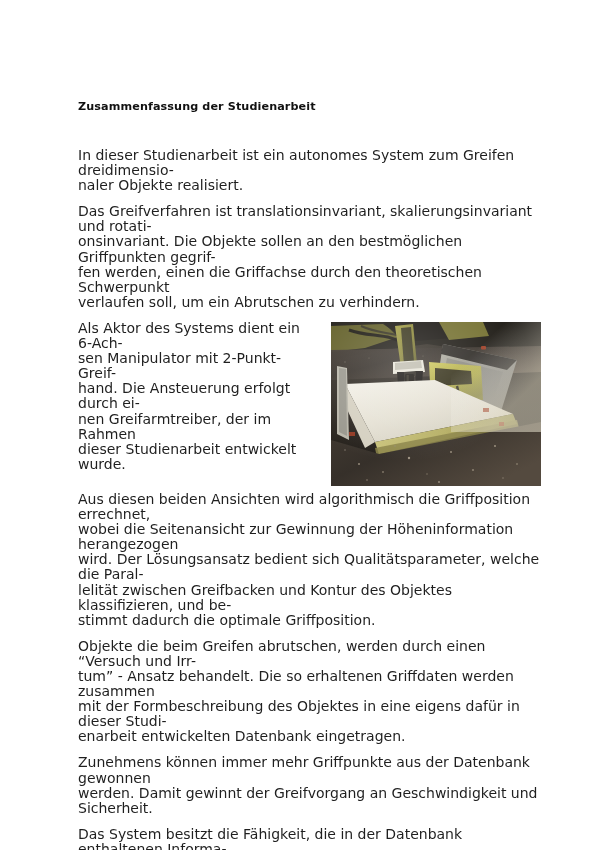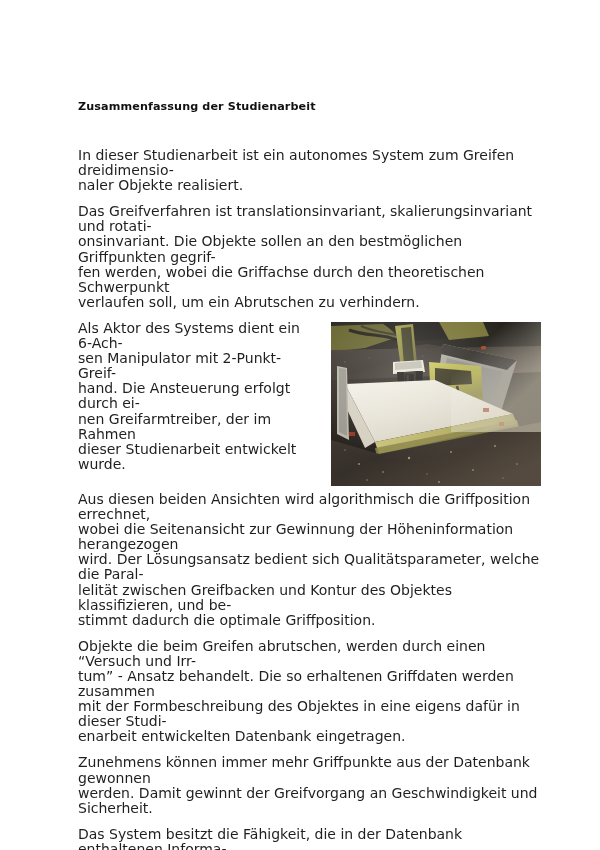--- a/index.html
+++ b/index.html
@@ -105,21 +105,21 @@
   <div class="content">
 
     <h1 class="doc-title">Zusammenfassung der Studienarbeit</h1>
 
     <div class="body-block">
 
       <p class="para">In dieser Studienarbeit ist ein autonomes System zum Greifen dreidimensio-
 naler Objekte realisiert.</p>
       <p class="para">Das Greifverfahren ist translationsinvariant, skalierungsinvariant und rotati-
 onsinvariant. Die Objekte sollen an den bestmöglichen Griffpunkten gegrif-
-fen werden, wobei die Griffachse durch den theoretischen Schwerpunkt
+fen werden, einen die Griffachse durch den theoretischen Schwerpunkt
 verlaufen soll, um ein Abrutschen zu verhindern.</p>
 
       <div class="float-wrap">
 
         <figure class="photo-figure">
           <svg class="photo-canvas" viewBox="0 0 210 164" preserveAspectRatio="none">
             <defs>
               <linearGradient id="gTable" x1="0" y1="0" x2="0.3" y2="1">
                 <stop offset="0%" stop-color="#3a342b"></stop>
                 <stop offset="55%" stop-color="#2b2620"></stop>

